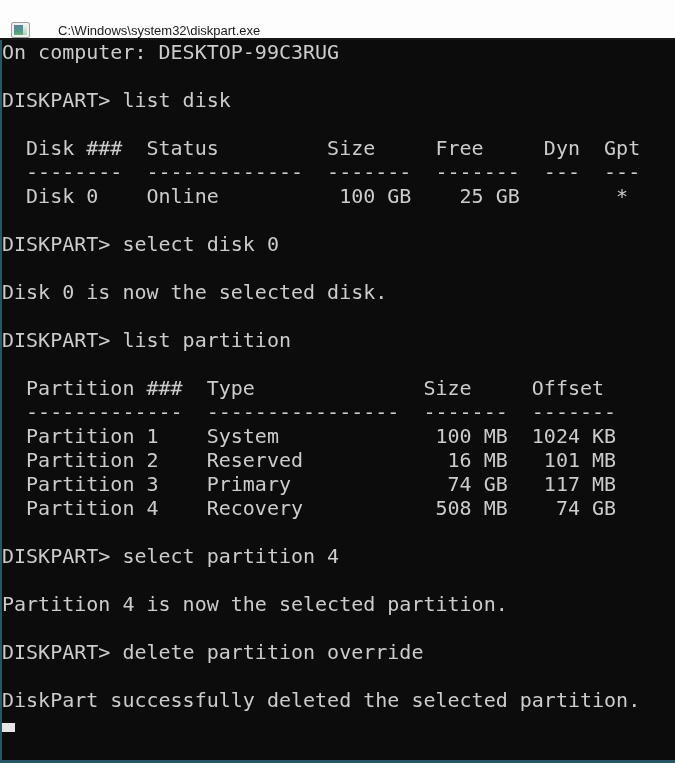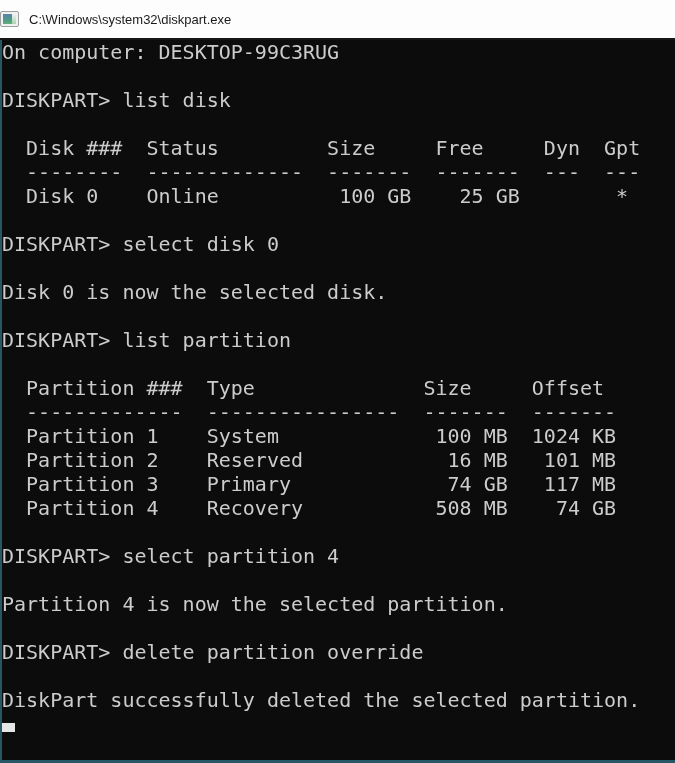--- a/index.html
+++ b/index.html
@@ -16,22 +16,23 @@
     display: flex;
     flex-direction: column;
     box-sizing: border-box;
   }
   .titlebar {
     flex: 0 0 40px;
     height: 40px;
     background: #fdfdfd;
     border-bottom: 2px solid #171717;
     display: flex;
-    align-items: center;
-    gap: 10px;
+    align-items: flex-end;
+    padding-left: 11px;
+    gap: 28px;
     box-sizing: border-box;
   }
   .app-icon {
     position: relative;
     display: inline-block;
     width: 19px;
     height: 16px;
     border: 1px solid #9aa0a4;
     border-radius: 2px;
     background: #f0f0ee;

